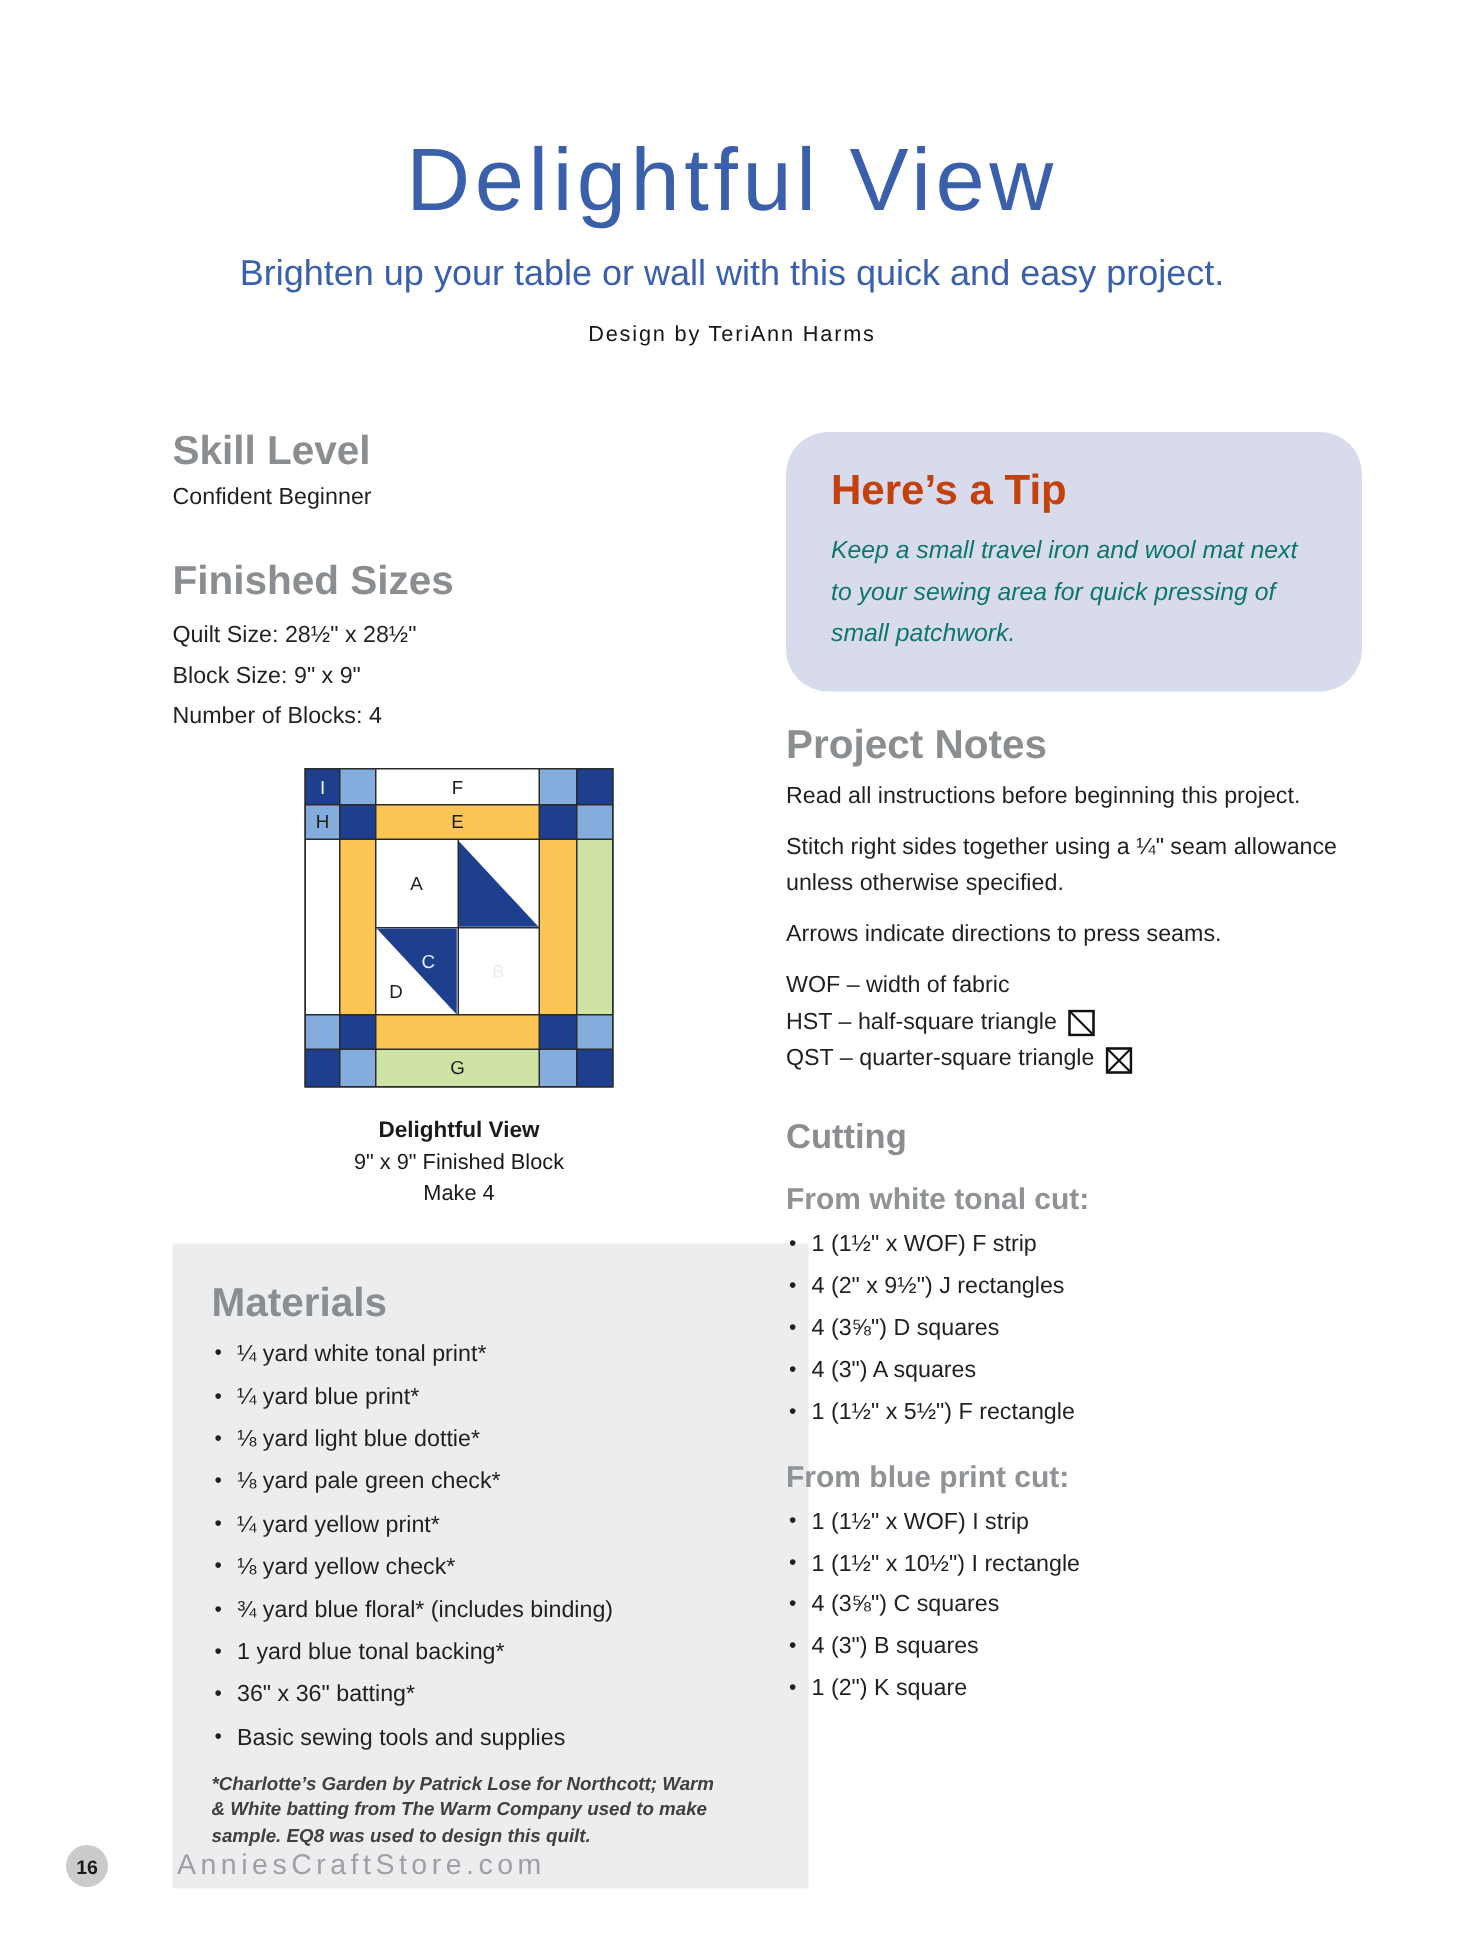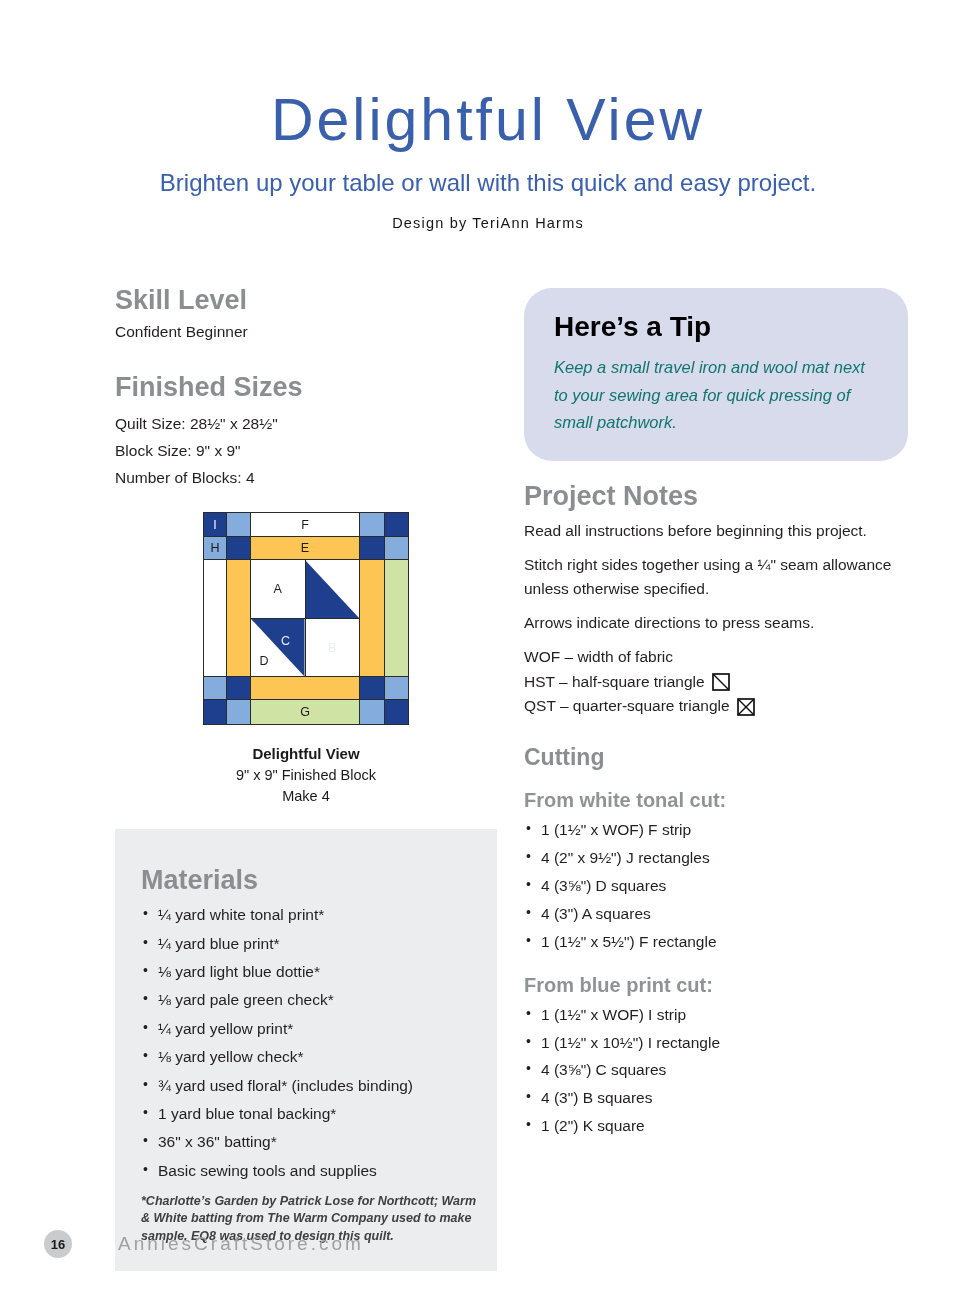--- a/index.html
+++ b/index.html
@@ -53,30 +53,30 @@
                    clip-path:polygon(0 0, 100% 100%, 0 100%); }
   .hst-cd::after { content:""; position:absolute; inset:0; background:#1d3f8e;
                    clip-path:polygon(0 0, 100% 0, 100% 100%); }
   .lbl-c { position:absolute; z-index:2; top:26%; left:56%; color:#e9eef8; }
   .lbl-d { position:absolute; z-index:2; bottom:14%; left:16%; color:#1c1c1c; }
   .lbl-b { color:#e9eef8; }
   .caption { margin-top:18px; text-align:center; font-size:14.5px; line-height:1.45; color:#1a1a1a; }
   .caption .cap-title { font-weight:700; font-size:15px; }
 
   
-  .materials-box { margin-top:22px; background:#ecedee; padding:36px 24px 26px 26px; width:382px; }
+  .materials-box { margin-top:22px; background:#ecedee; padding:24px 24px 26px 26px; width:424px; }
   .materials-box h2 { margin-bottom:10px; }
   ul.blist { list-style:none; }
   ul.blist li { position:relative; padding-left:17px; font-size:15.5px; line-height:1.22; margin-bottom:9.5px; }
   ul.blist li::before { content:"\2022"; position:absolute; left:2px; top:-1px; font-size:14px; color:#231f20; }
   .footnote { margin-top:12px; font-size:12.5px; font-style:italic; font-weight:700; line-height:1.4; color:#404040; width:345px; }
 
   
   .tip-box { background:#d8dbeb; border-radius:28px; padding:23px 30px 24px 30px; width:384px; min-height:166px; }
-  .tip-box h2 { font-size:28px; font-weight:700; color:#000000; margin-bottom:11px; }
+  .tip-box h2 { font-size:28px; font-weight:700; color:#c2410c; margin-bottom:11px; }
   .tip-box p { font-size:16.5px; font-style:italic; font-weight:500; line-height:1.67; color:#0f766e; }
 
   
   .proj-notes { margin-top:20px; }
   .proj-notes p { font-size:15.5px; line-height:1.55; margin-bottom:10px; width:370px; }
   .abbrevs { margin-top:3px; }
   .abbrev { font-size:15.5px; line-height:1.6; display:flex; align-items:center; }
   .sq-icon { margin-left:7px; display:inline-block; }
 
   
@@ -175,21 +175,21 @@
 
     <section class="materials-box">
       <h2 class="sec">Materials</h2>
       <ul class="blist">
         <li>¼ yard white tonal print*</li>
         <li>¼ yard blue print*</li>
         <li>⅛ yard light blue dottie*</li>
         <li>⅛ yard pale green check*</li>
         <li>¼ yard yellow print*</li>
         <li>⅛ yard yellow check*</li>
-        <li>¾ yard used floral* (includes binding)</li>
+        <li>¾ yard blue floral* (includes binding)</li>
         <li>1 yard blue tonal backing*</li>
         <li>36" x 36" batting*</li>
         <li>Basic sewing tools and supplies</li>
       </ul>
       <div class="footnote">*Charlotte’s Garden by Patrick Lose for Northcott; Warm &amp; White batting from The Warm Company used to make sample. EQ8 was used to design this quilt.</div>
     </section>
 
   </div>
 
   <div class="col-right">

